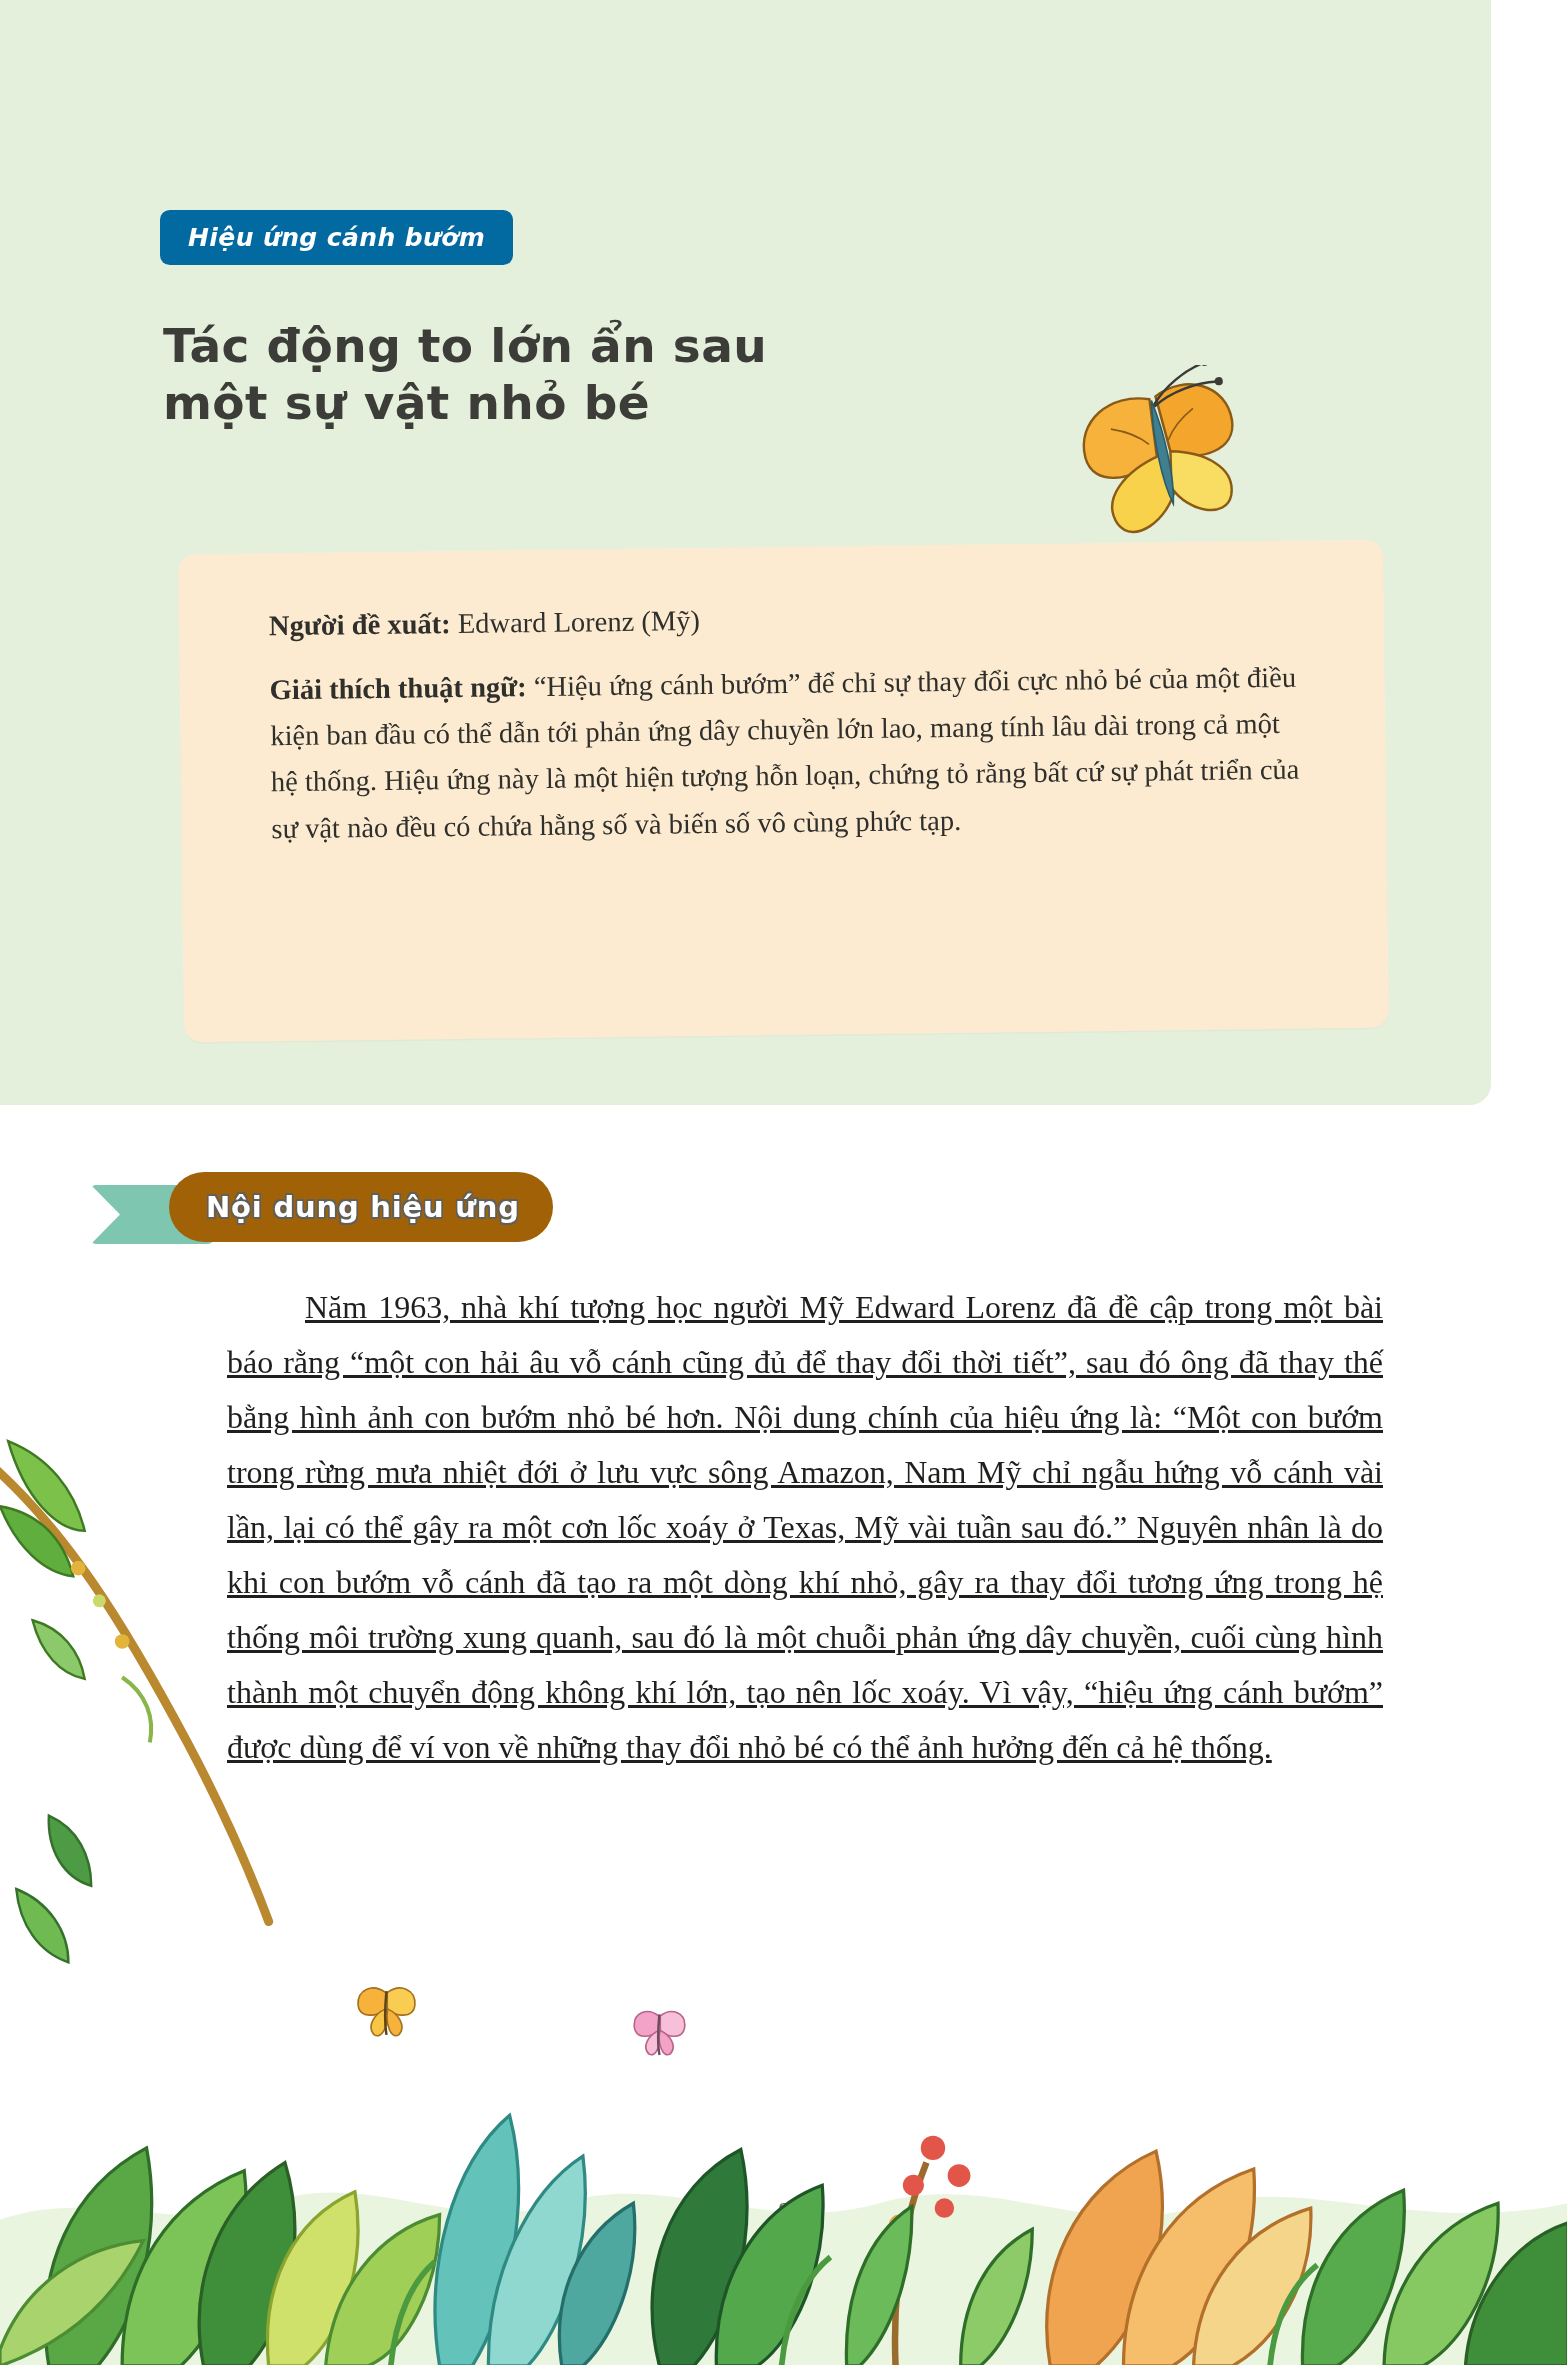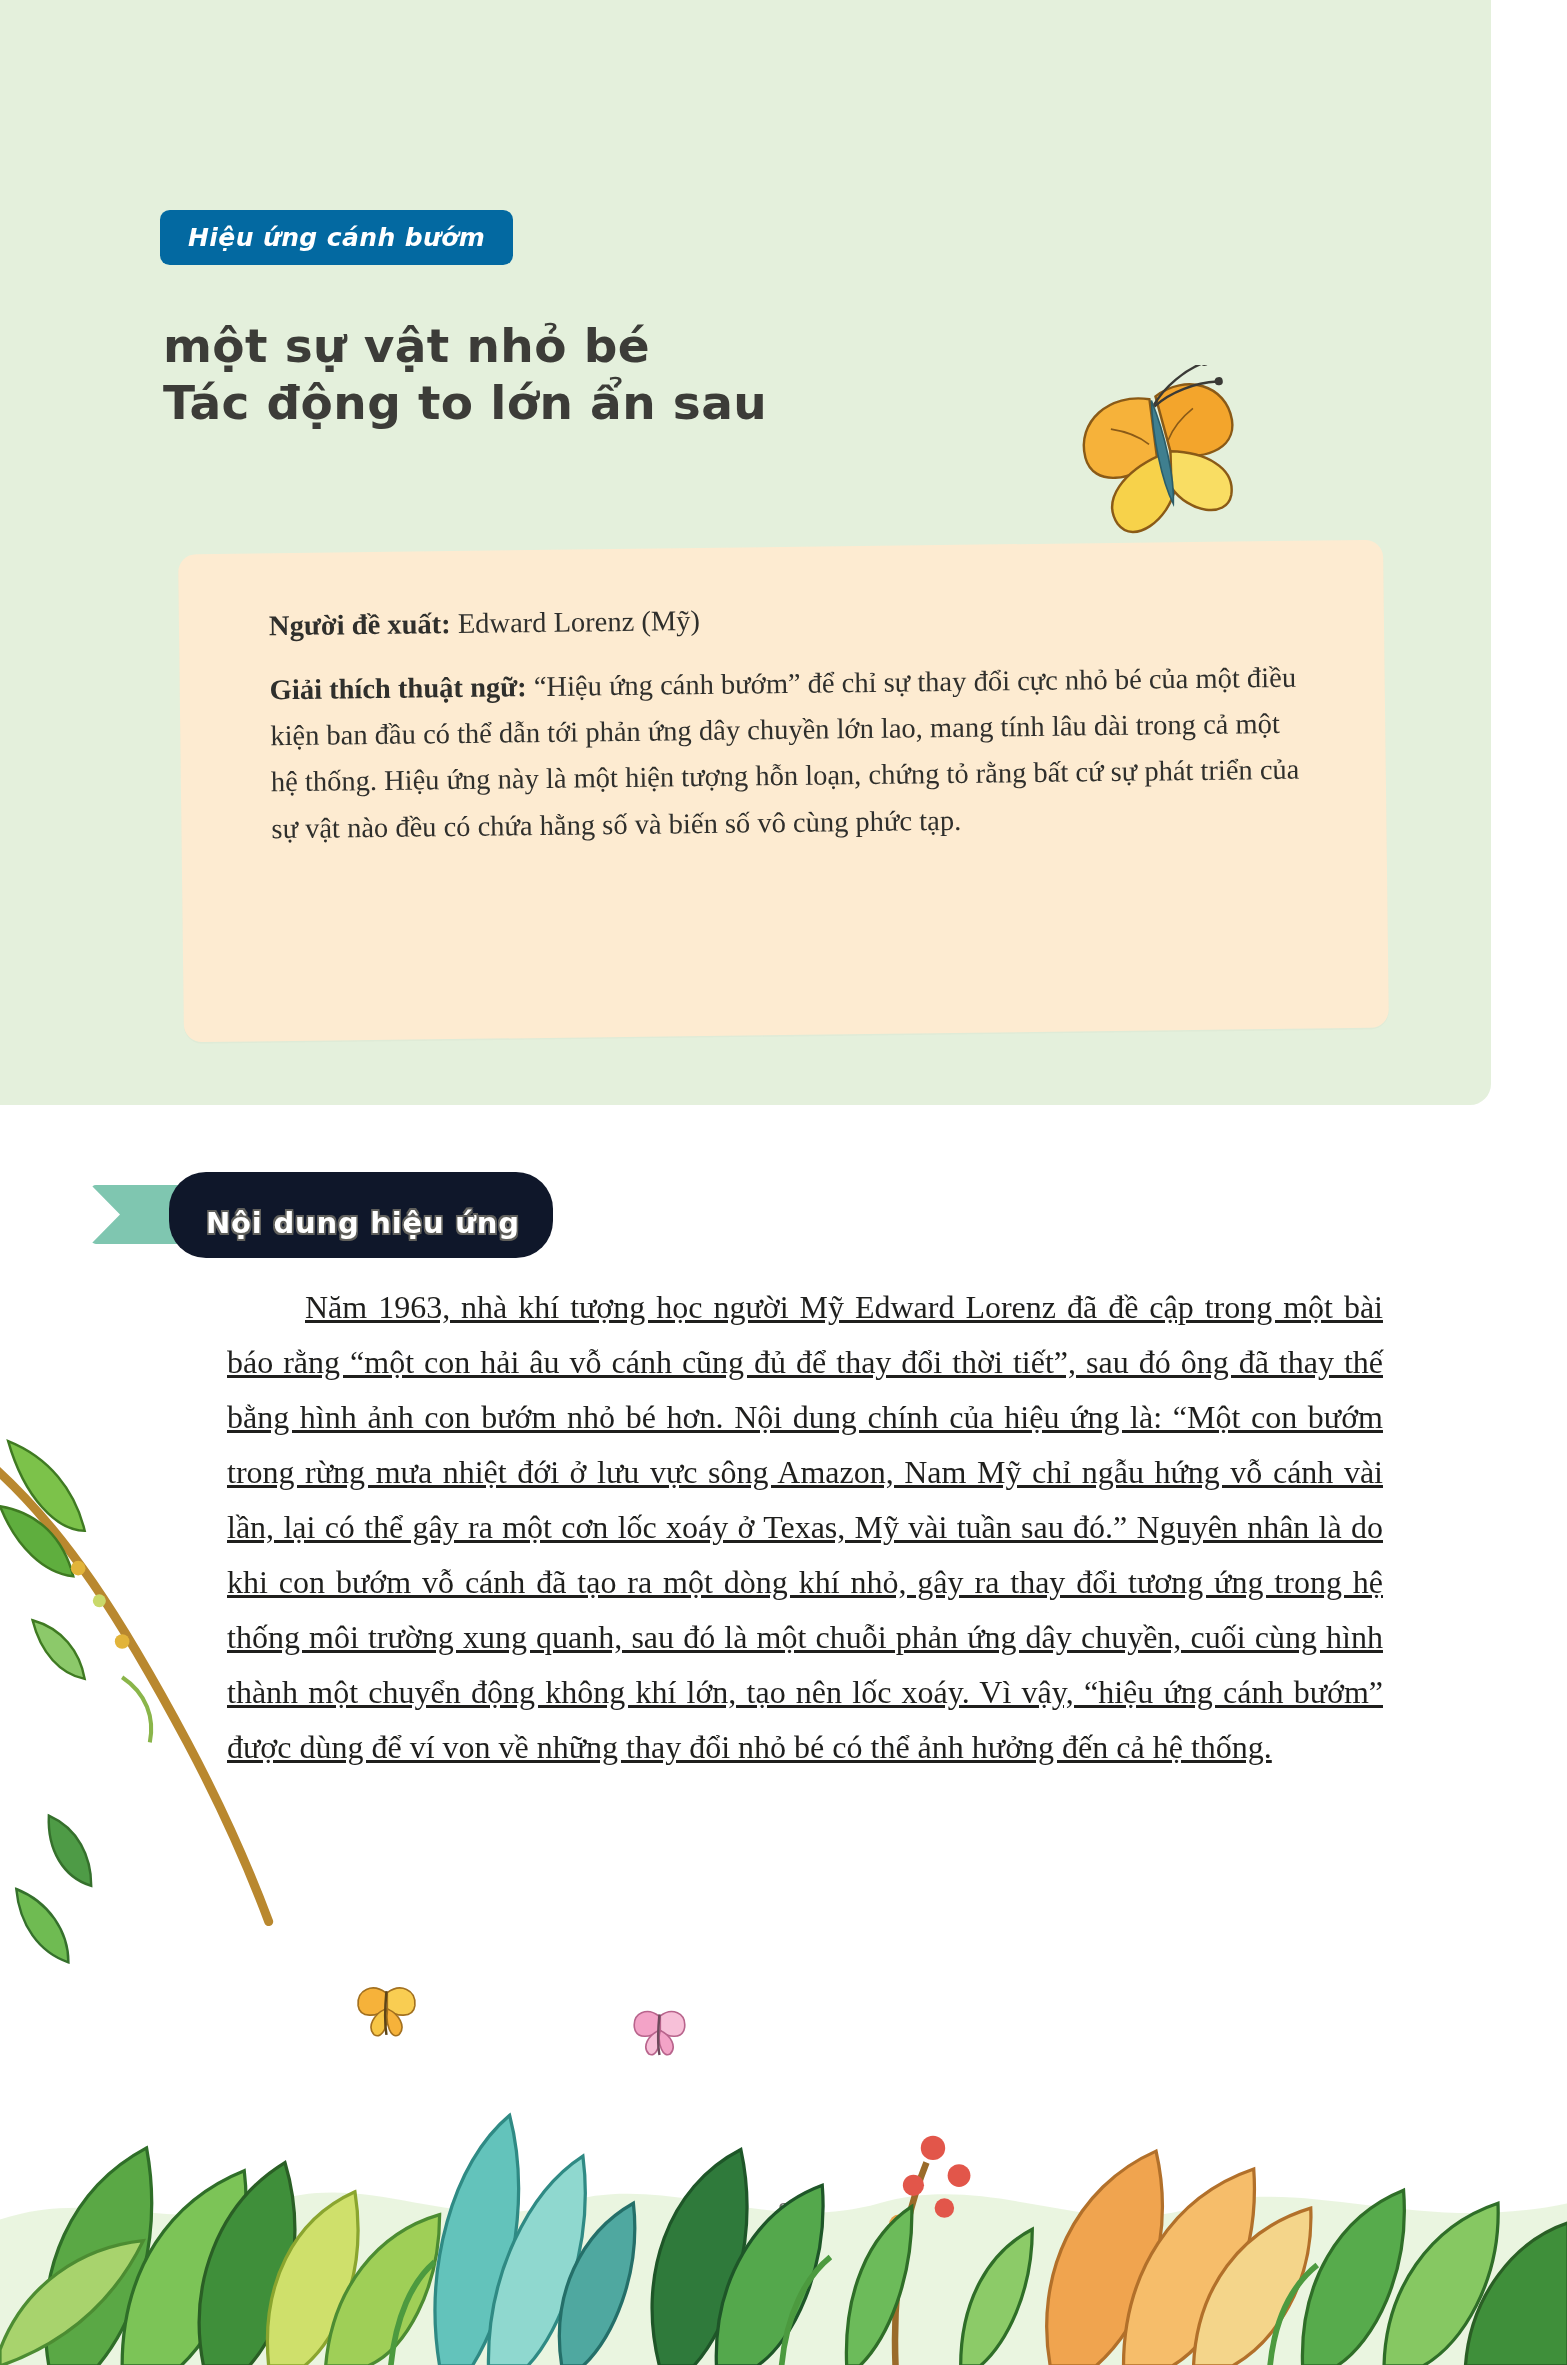--- a/index.html
+++ b/index.html
@@ -116,24 +116,24 @@
     height: 59px;
     background: #7fc6b0;
     clip-path: polygon(0 0, 100% 0, 100% 100%, 0 100%, 29px 50%);
     border-radius: 4.9px;
   }
   .ribbon-body {
     position: absolute;
     left: 78px;
     top: 0;
     height: 70px;
-    padding: 16px 33px 0 37px;
+    padding: 0 33px 0 37px;
     display: flex;
     align-items: center;
-    background: #0f172a;
+    background: #a16207;
     border-radius: 37px;
     color: #ffffff;
     font-family: "DejaVu Sans", sans-serif;
     font-weight: bold;
     font-size: 29px;
     letter-spacing: 0.8px;
     white-space: nowrap;
     text-shadow:
       -1.6px -1.6px 0 #5f5f5b, 1.6px -1.6px 0 #5f5f5b,
       -1.6px  1.6px 0 #5f5f5b, 1.6px  1.6px 0 #5f5f5b,
@@ -189,22 +189,22 @@
 
 <div class="page">
 
   <div class="top-panel"></div>
 
   <div class="dark-tag">
     <span>Hiệu ứng cánh bướm</span>
   </div>
 
   <div class="headline">
+    <div>Tác động to lớn ẩn sau</div>
     <div>một sự vật nhỏ bé</div>
-    <div>Tác động to lớn ẩn sau</div>
   </div>
 
   <svg class="butterfly-top" viewBox="0 0 260 230">
     <g transform="rotate(-12 130 115)">
       <path d="M118 38 C 72 20, 24 46, 26 92 C 28 130, 78 132, 112 112 Z" fill="#f6b23a" stroke="#8a5a17" stroke-width="3"></path>
       <path d="M116 108 C 70 118, 34 146, 48 180 C 62 210, 110 188, 126 152 Z" fill="#f7d24a" stroke="#8a5a17" stroke-width="3"></path>
       <path d="M126 36 C 168 16, 214 40, 212 84 C 210 122, 162 126, 130 108 Z" fill="#f3a52c" stroke="#8a5a17" stroke-width="3"></path>
       <path d="M130 106 C 172 116, 204 142, 192 174 C 180 202, 136 184, 122 150 Z" fill="#f9dd63" stroke="#8a5a17" stroke-width="3"></path>
       <path d="M120 40 C 112 84, 112 140, 120 170 C 128 140, 128 84, 120 40 Z" fill="#3f7f8f" stroke="#2b5d68" stroke-width="2"></path>
       <path d="M122 46 C 140 26, 168 12, 192 8" fill="none" stroke="#3a3a36" stroke-width="3"></path>

